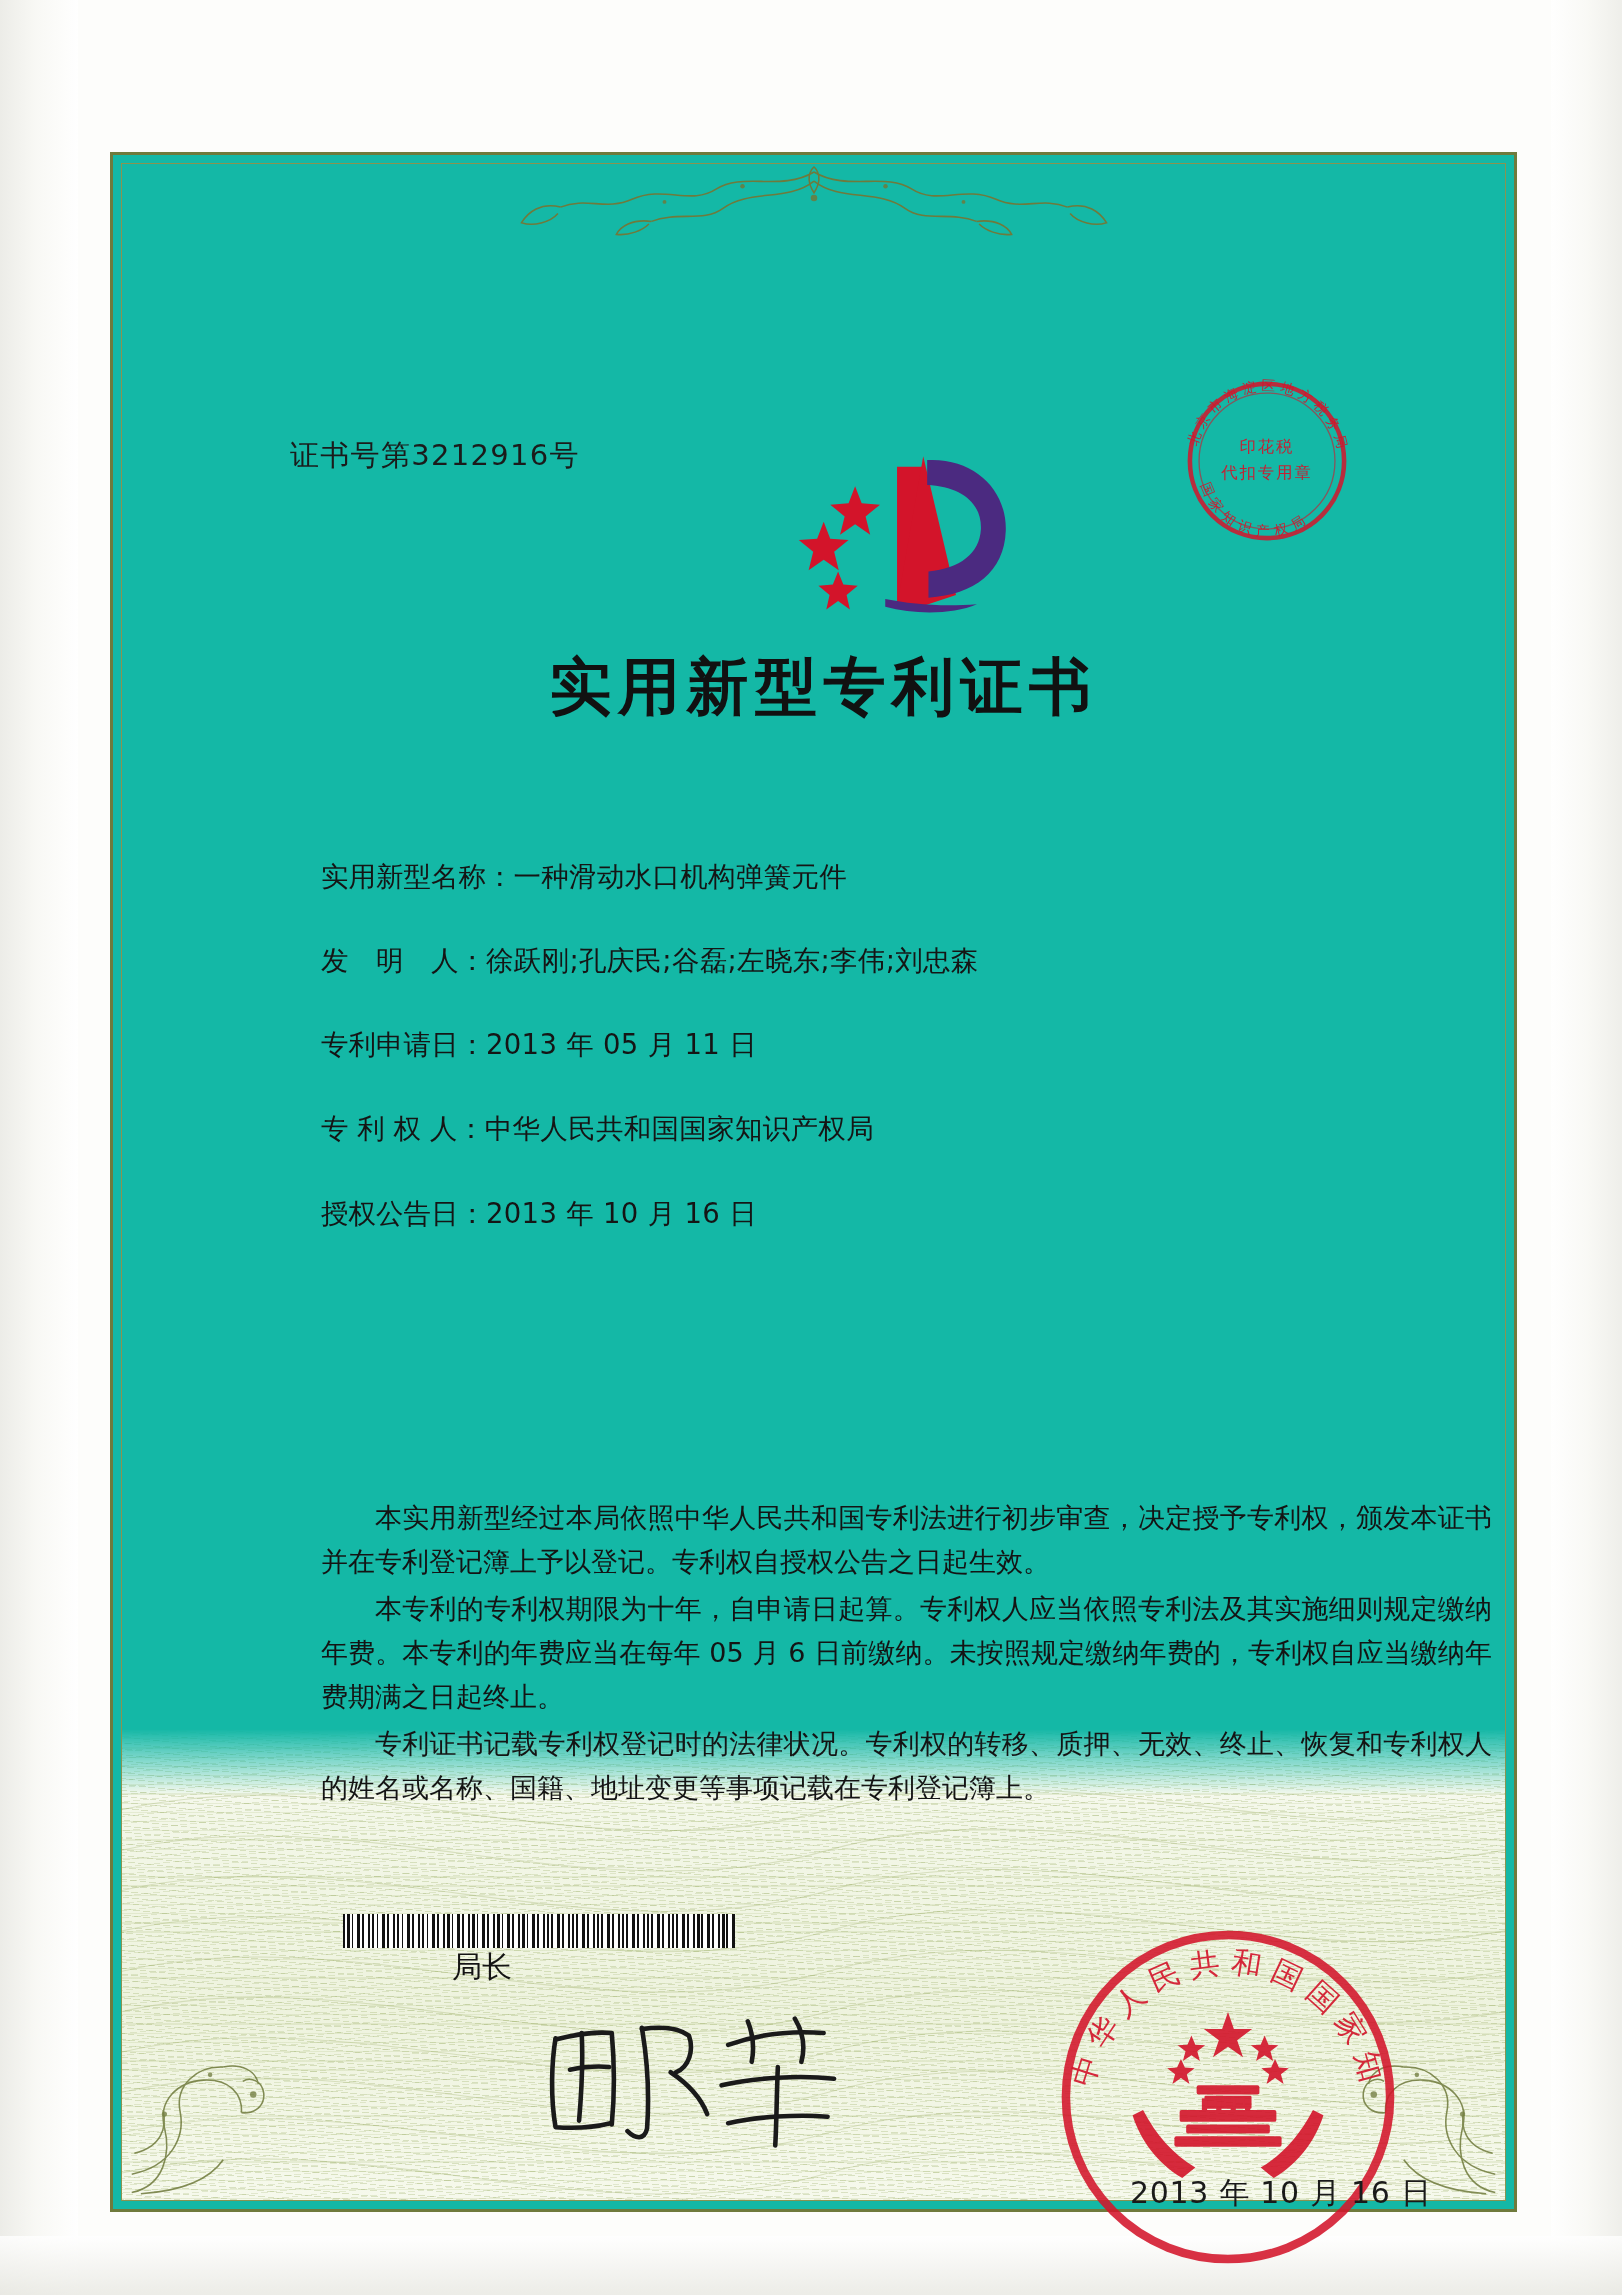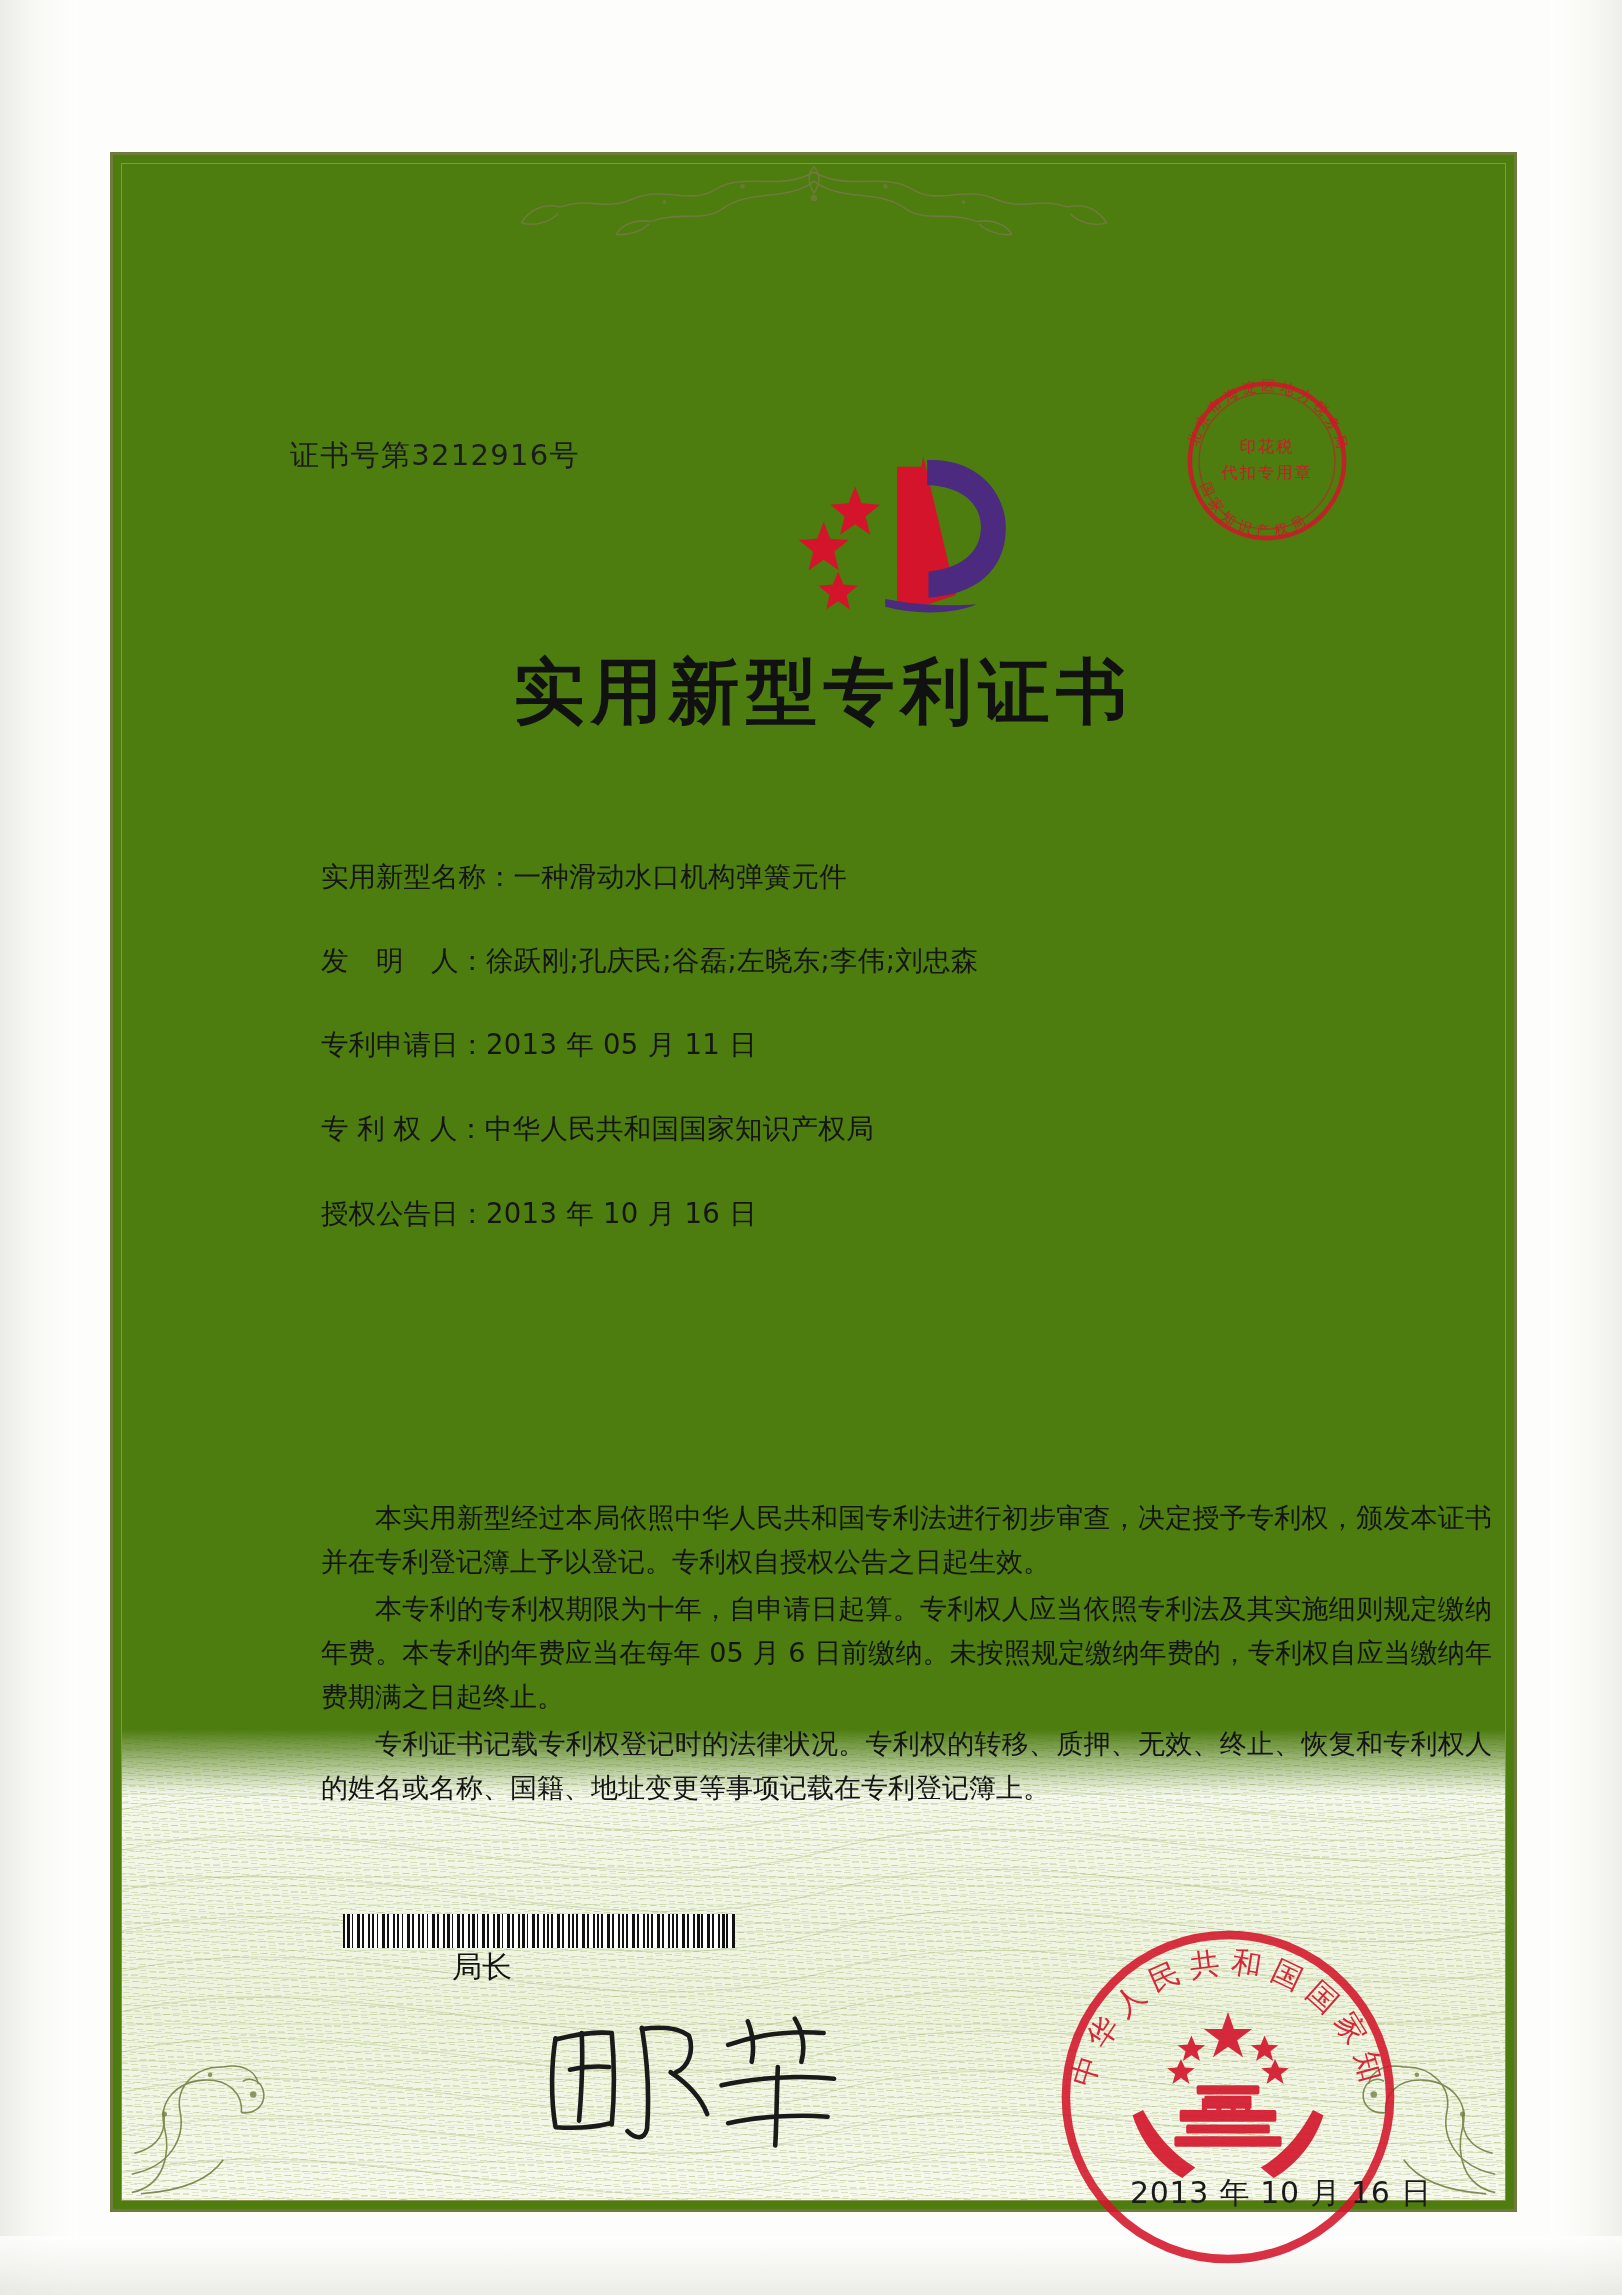--- a/index.html
+++ b/index.html
@@ -41,21 +41,21 @@
   }
 
   
   .frame {
     position: absolute;
     left: 110px;
     top: 152px;
     width: 1401px;
     height: 2054px;
     border: 3.3px solid #6f7a3c;
-    background: #4d7c0f;
+    background: #14b8a6;
   }
   .frame-inner {
     position: absolute;
     left: 7.8px; top: 7.8px; right: 7.8px; bottom: 7.8px;
     border: 1.3px solid #8a9350;
   }
 
   
   .guilloche {
     position: absolute;
@@ -123,21 +123,21 @@
     height: 196px;
   }
 
   .main-title {
     position: absolute;
     left: 8px; right: 0;
     top: 490px;
     text-align: center;
     font-family: "DejaVu Sans", "Liberation Sans", sans-serif;
     font-weight: bold;
-    font-size: 71px;
+    font-size: 62px;
     letter-spacing: 6.5px;
     color: #111111;
     padding-left: 12px;
   }
 
   
   .fields {
     position: absolute;
     left: 208px;
     top: 703px;

